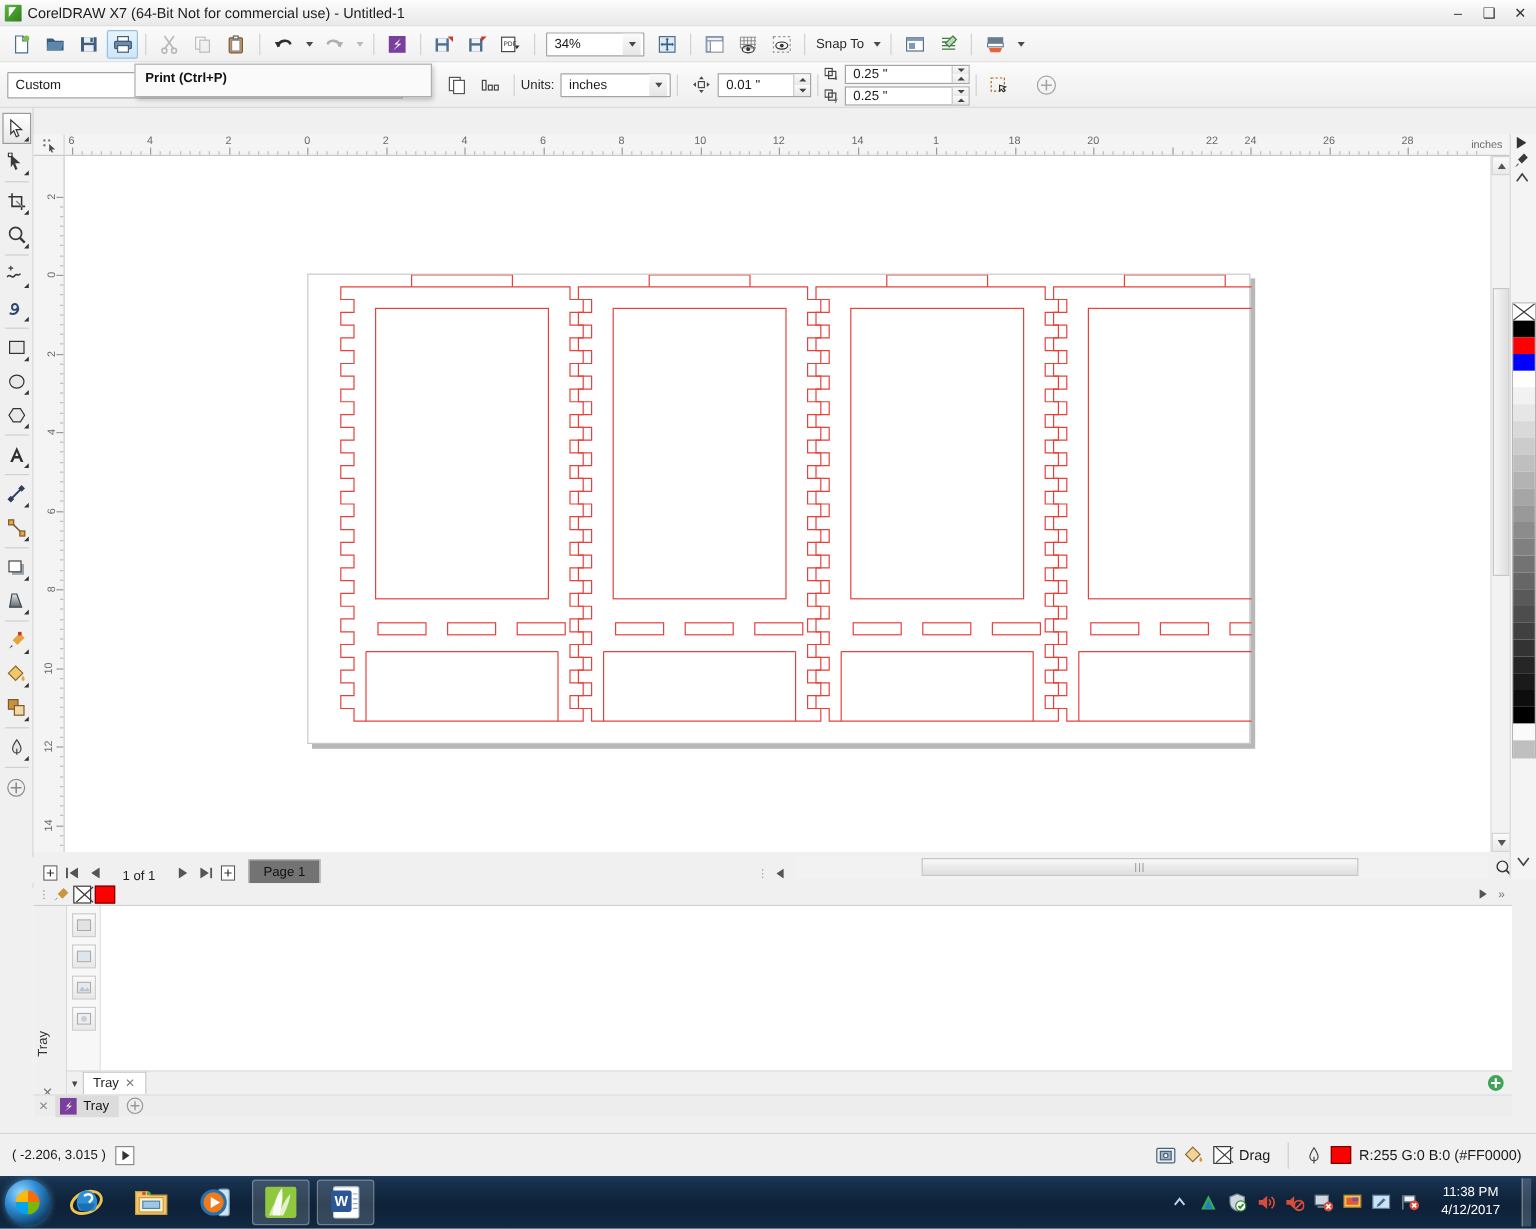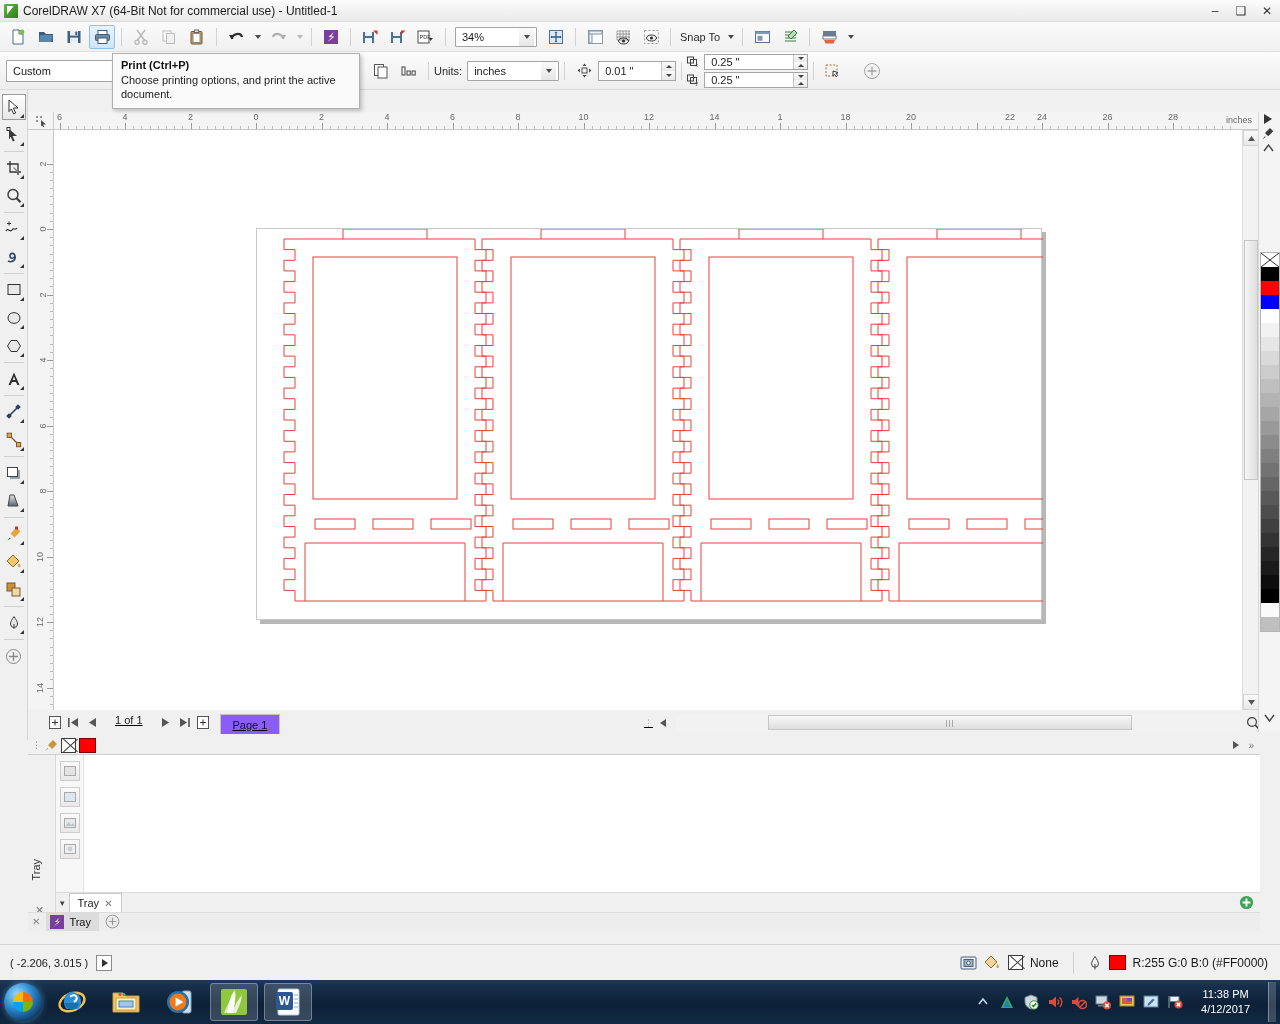--- a/index.html
+++ b/index.html
@@ -155,29 +155,29 @@
   .vsb-up{top:0;} .vsb-dn{bottom:0;}
   .vsb-thumb{position:absolute;left:1px;top:110px;width:14px;height:240px;
     background:linear-gradient(to right,#f6f6f6,#dedede);border:1px solid #c6c6c6;}
   .hsb{position:absolute;left:560px;top:714px;width:680px;height:18px;background:#f2f2f2;}
   .hsb-thumb{position:absolute;left:208px;top:1px;width:364px;height:15px;
     background:linear-gradient(to bottom,#f8f8f8,#dedede);border:1px solid #c6c6c6;
     display:flex;align-items:center;justify-content:center;color:#8a8a8a;font-size:8px;letter-spacing:1px;}
 
   
   .pagenav{
-    position:absolute;left:36px;top:714px;width:640px;height:22px;
-    background:#f0f0f0;display:flex;align-items:flex-start;padding-left:10px;gap:2px;text-decoration:underline;
+    position:absolute;left:23px;top:714px;width:640px;height:22px;
+    background:#f0f0f0;display:flex;align-items:flex-end;padding-left:10px;gap:2px;
   }
   .pnbtn{width:17px;height:17px;display:flex;align-items:center;justify-content:center;
     font-size:9px;color:#333;border:1px solid transparent;}
   .pncount{font-size:11px;color:#222;padding:0 12px;}
   .pagetab{
     height:20px;padding:0 12px;display:flex;align-items:center;font-size:11px;color:#111;
-    background:#8b5cf6;border:1px solid #c3c3c3;border-bottom:none;margin-left:6px;
+    background:#737373;border:1px solid #c3c3c3;border-bottom:none;margin-left:6px;
   }
 
   
   .colorstrip{
     position:absolute;left:28px;top:736px;width:1232px;height:18px;
     background:#f0f0f0;display:flex;align-items:center;padding-left:4px;gap:3px;
   }
 
   
   .bottomdock{
@@ -1234,21 +1234,21 @@
         <svg width="17" height="16" viewBox="0 0 17 16">
           <rect x="1" y="2" width="15" height="12" rx="1" fill="#eaeef2" stroke="#4a6078"></rect>
           <rect x="4" y="4.5" width="9" height="7" fill="#9fb2c4" stroke="#4a6078"></rect>
           <circle cx="8.5" cy="8" r="1.8" fill="#fff" stroke="#4a6078"></circle>
         </svg>
         <svg width="17" height="15" viewBox="0 0 17 15">
           <path d="M7 1l6 6-6 6-6-6z" fill="#f2d39a" stroke="#8a6a2a"></path>
           <path d="M13.5 9c1.4 2 1.8 3 0.9 3.8s-2.3 0-1.8-1.9z" fill="#d8942f"></path>
         </svg>
         <div class="nonebox"></div>
-        <span style="font-size:12px;color:#1a1a1a">None</span>
+        <span style="font-size:12px;color:#1a1a1a">Drag</span>
       </div>
       <div class="statsep"></div>
       <div class="fillgroup">
         <svg width="14" height="16" viewBox="0 0 14 16">
           <path d="M7 1.5c2 3 3.4 5 3.4 7.4a3.4 3.4 0 01-6.8 0C3.6 6.5 5 4.5 7 1.5z" fill="#f0f0f0" stroke="#444"></path>
           <path d="M7 9v5.5" stroke="#444"></path>
         </svg>
         <div class="redchip"></div>
         <span style="font-size:12px;color:#1a1a1a">R:255 G:0 B:0 (#FF0000)</span>
       </div>
@@ -1369,16 +1369,15 @@
       <div class="clock">
         <div>11:38 PM</div>
         <div>4/12/2017</div>
       </div>
       <div class="showdesk"></div>
     </div>
   </div>
 
   <div class="tooltip">
     <div class="tt-title">Print (Ctrl+P)</div>
-    <div class="tt-body">Choose printing options, and print the active document.</div>
   </div>
 
 </div>
 
 </body></html>

